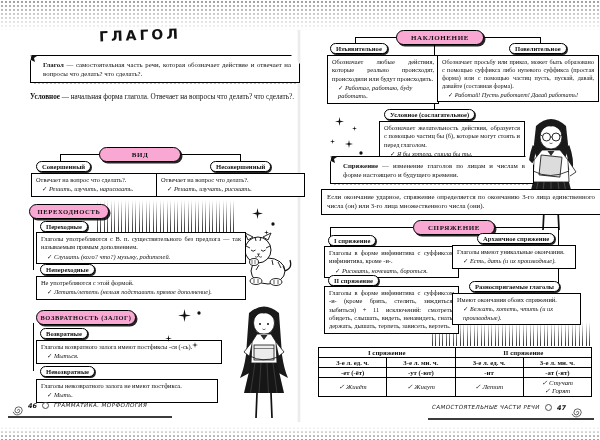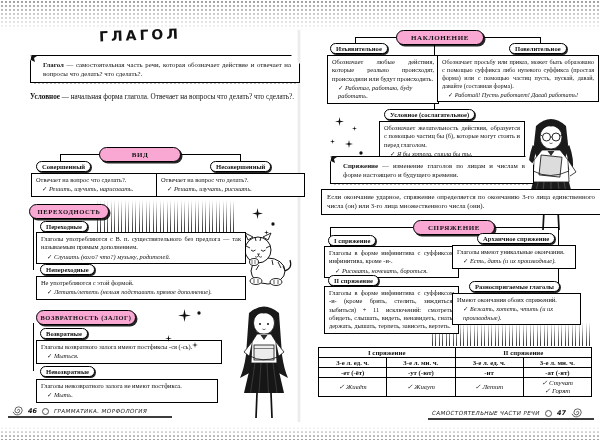--- a/index.html
+++ b/index.html
@@ -71,21 +71,21 @@
   table.conj{
     position:absolute;left:318px;top:347px;width:274px;border-collapse:collapse;
     table-layout:fixed;background:#fff;z-index:2;
   }
   table.conj th,table.conj td{
     border:1px solid #000;font-size:6.8px;text-align:center;padding:1px 2px;
   }
   table.conj th{font-weight:bold;}
   table.conj td.end{font-weight:bold;}
   table.conj td.exm{font-style:italic;white-space:pre-line;}
-  .footer{position:absolute;display:flex;align-items:center;gap:5px;z-index:5;}
+  .footer{position:absolute;display:flex;align-items:flex-start;gap:5px;z-index:5;}
   .footer .lbl{
     font-family:"DejaVu Sans",sans-serif;font-size:5.6px;font-style:italic;
     letter-spacing:0.4px;color:#222;white-space:nowrap;
   }
   .footer .num{font-family:"DejaVu Sans",sans-serif;font-size:6.5px;font-style:italic;font-weight:bold;}
   .ring{width:5px;height:5px;border:1px solid #555;border-radius:50%;display:inline-block;}
   .rule{position:absolute;height:2px;background:#3c3c3c;z-index:5;}
   .sparkle{position:absolute;z-index:4;}
   .note{z-index:4;}
   .illu{position:absolute;}

